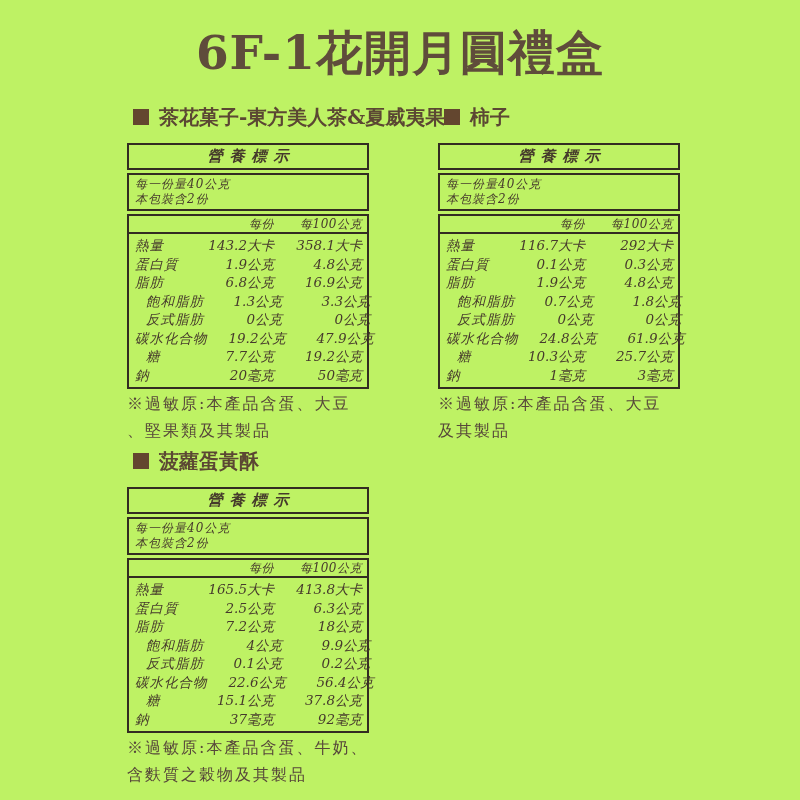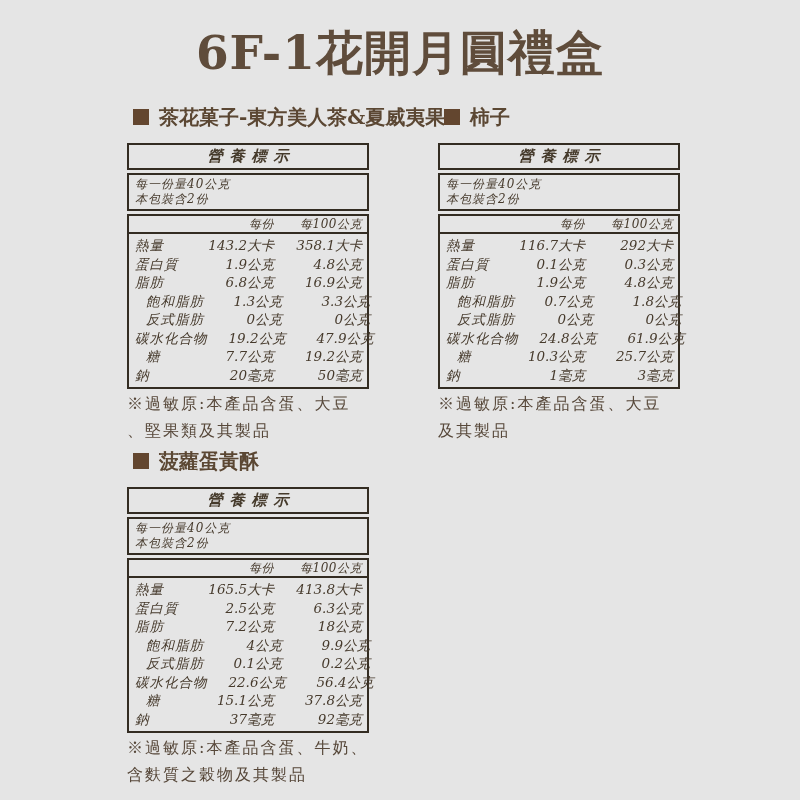--- a/index.html
+++ b/index.html
@@ -1,18 +1,18 @@
 <!DOCTYPE html>
 <html><head>
 <meta charset="utf-8">
 <style>
   html,body { margin:0; padding:0; }
   .page {
     position:relative; width:800px; height:800px; overflow:hidden;
-    background:#e5e5e5;
+    background:#bef264;
     font-family:"DejaVu Serif","Liberation Serif",serif;
     color:#463A2C;
   }
   .title {
     position:absolute; top:20px; left:0; width:800px; margin:0;
     text-align:center; font-size:47px; line-height:66px; font-weight:bold;
     color:#5F4C3B; letter-spacing:1px;
   }
   .col { position:absolute; width:242px; }
   #col1 { left:127px; top:106px; }

